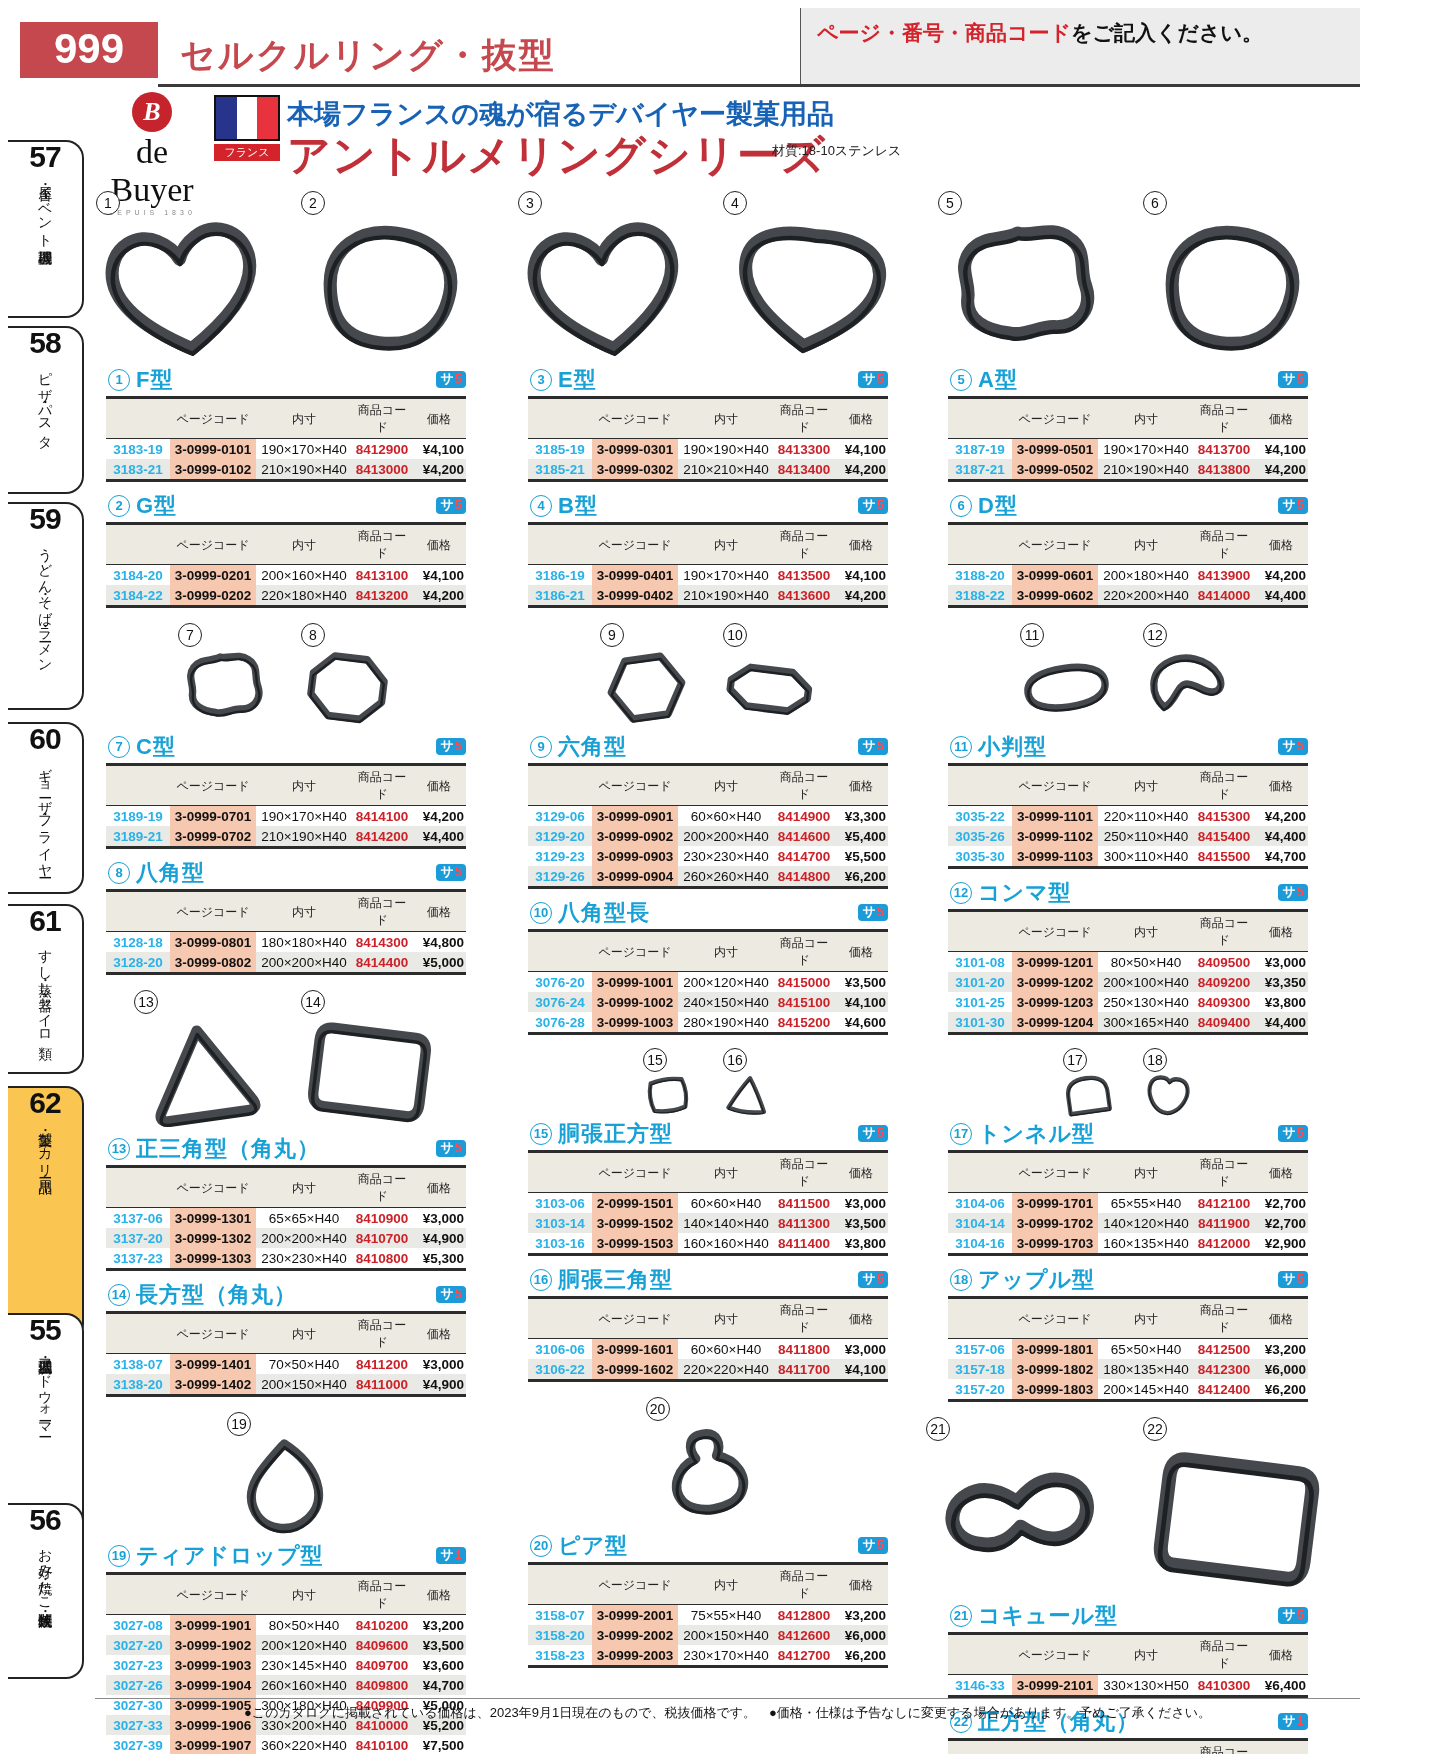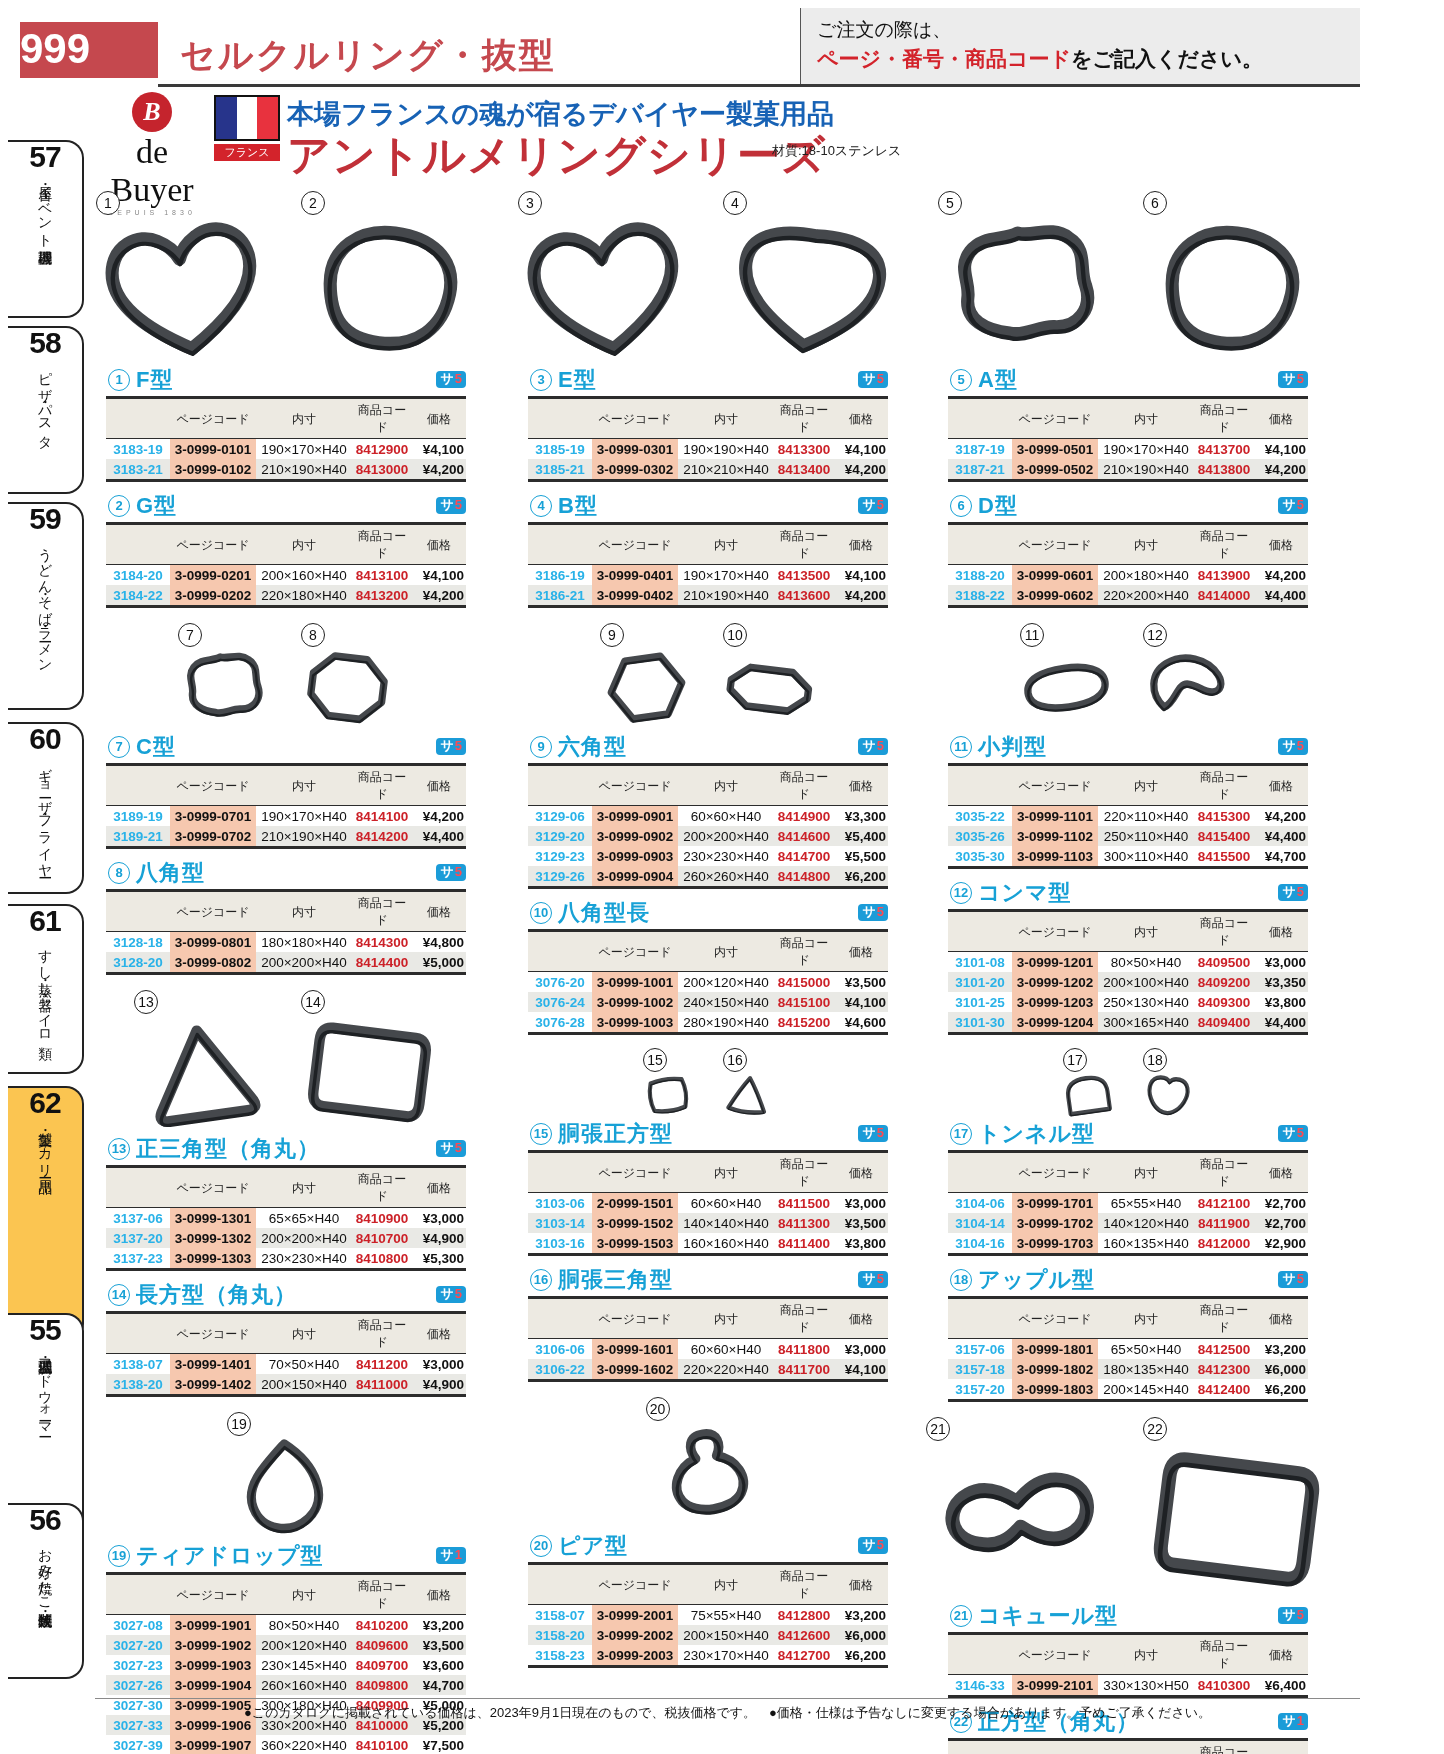--- a/index.html
+++ b/index.html
@@ -19,21 +19,21 @@
   .side-tab:nth-of-type(6){ top:1086px; height:256px; }
   .side-tab:nth-of-type(7){ top:1313px; height:232px; }
   .side-tab:nth-of-type(8){ top:1503px; height:176px; }
   .side-num { font-size:30px; font-weight:800; line-height:1; letter-spacing:-1px; }
   .side-label { writing-mode:vertical-rl; font-size:14px; line-height:1.25;
                 margin-top:4px; display:inline-block; max-height:calc(100% - 44px); }
 
   
   .page-num-box { position:absolute; left:20px; top:22px; width:138px; height:56px;
                   background:#c5484e; color:#fff; font-size:42px; font-weight:800;
-                  text-align:left; line-height:54px; }
+                  text-align:center; line-height:54px; }
   .page-title { position:absolute; left:180px; top:32px; font-size:35px; font-weight:800;
                 color:#c5484e; letter-spacing:2px; }
   .header-rule { position:absolute; left:158px; top:84px; width:1202px; height:3px; background:#3a3a3a; }
   .order-box { position:absolute; left:800px; top:8px; width:560px; height:76px;
                background:#ececec; border-left:1.5px solid #555; padding:9px 0 0 16px; }
   .order-line1 { font-size:19px; color:#111; }
   .order-line2 { font-size:21px; font-weight:bold; color:#111; margin-top:2px; }
   .order-line2 .hl { color:#d3232b; }
 
   
@@ -91,21 +91,20 @@
             border-top:1.5px solid #8a8a8a; padding-top:5px;
             font-size:13px; text-align:center; color:#111; }
 </style>
 </head>
 <body>
 
 <div class="page-num-box">999</div>
 <div class="page-title">セルクルリング・抜型</div>
 <div class="header-rule"></div>
 <div class="order-box">
-  <div class="order-line1">ご注文の際は、</div>
   <div class="order-line2"><span class="hl">ページ・番号・商品コード</span><span>をご記入ください。</span></div>
 </div>
 
 <div class="brand-logo">
   <div class="logo-mark">B</div>
   <div class="logo-name">de Buyer</div>
   <div class="logo-sub">DEPUIS 1830</div>
 </div>
 <div class="flag-wrap">
   <div class="flag">

